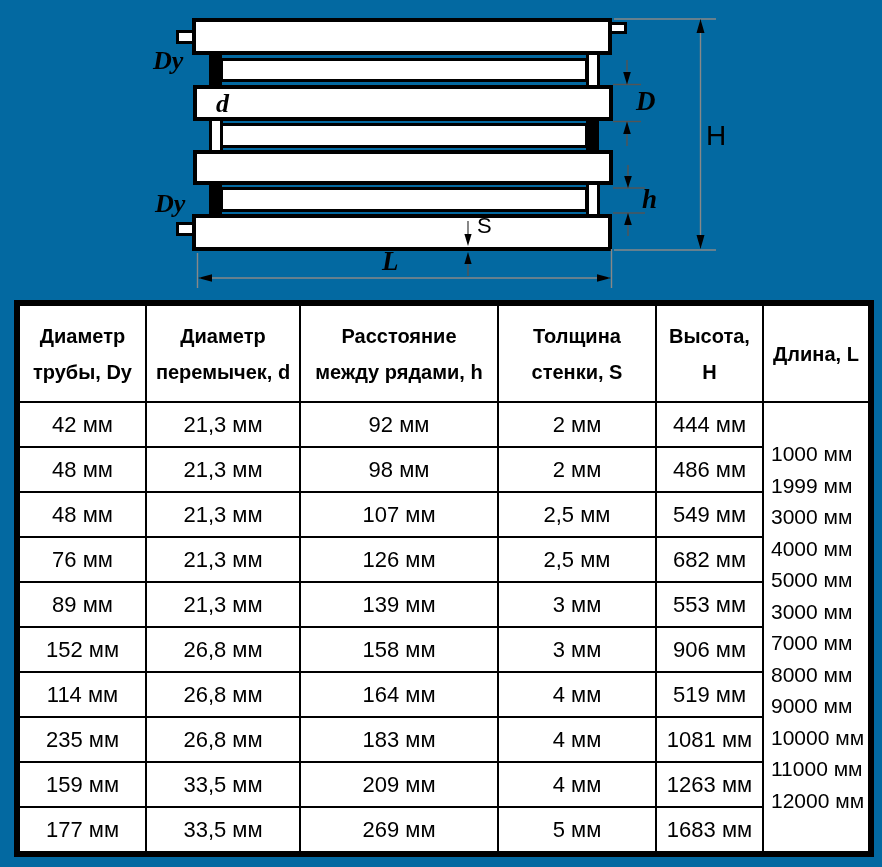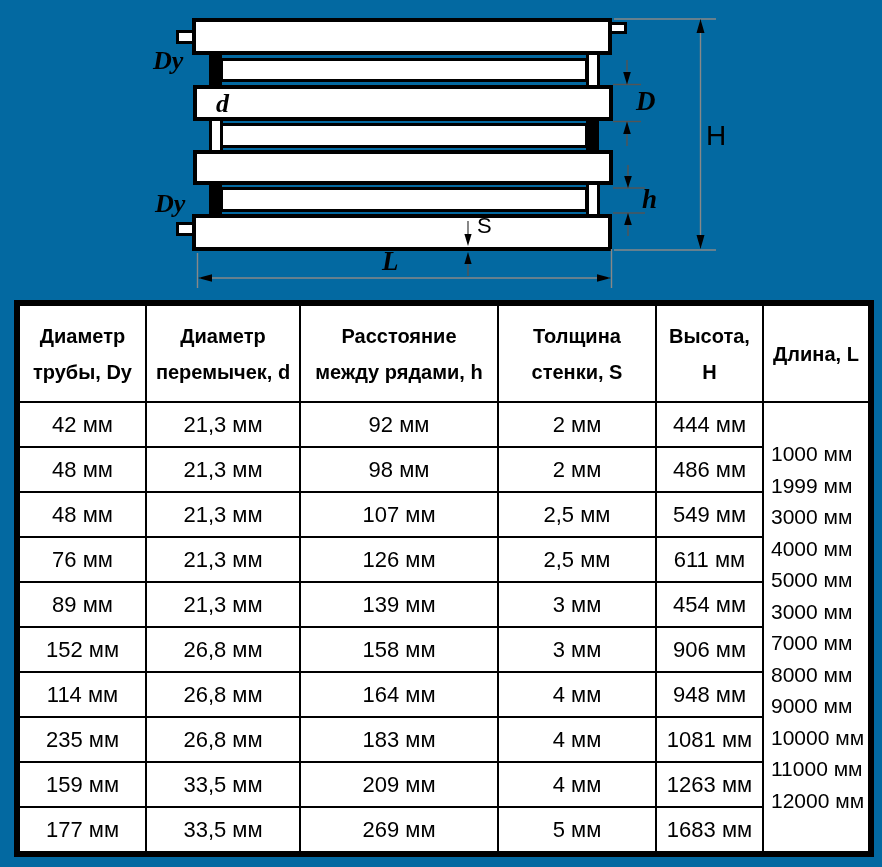--- a/index.html
+++ b/index.html
@@ -220,42 +220,42 @@
         <td>21,3 мм</td>
         <td>107 мм</td>
         <td>2,5 мм</td>
         <td>549 мм</td>
       </tr>
       <tr>
         <td>76 мм</td>
         <td>21,3 мм</td>
         <td>126 мм</td>
         <td>2,5 мм</td>
-        <td>611 мм</td>
+        <td>682 мм</td>
       </tr>
       <tr>
         <td>89 мм</td>
         <td>21,3 мм</td>
         <td>139 мм</td>
         <td>3 мм</td>
-        <td>454 мм</td>
+        <td>553 мм</td>
       </tr>
       <tr>
         <td>152 мм</td>
         <td>26,8 мм</td>
         <td>158 мм</td>
         <td>3 мм</td>
         <td>906 мм</td>
       </tr>
       <tr>
         <td>114 мм</td>
         <td>26,8 мм</td>
         <td>164 мм</td>
         <td>4 мм</td>
-        <td>948 мм</td>
+        <td>519 мм</td>
       </tr>
       <tr>
         <td>235 мм</td>
         <td>26,8 мм</td>
         <td>183 мм</td>
         <td>4 мм</td>
         <td>1081 мм</td>
       </tr>
       <tr>
         <td>159 мм</td>

